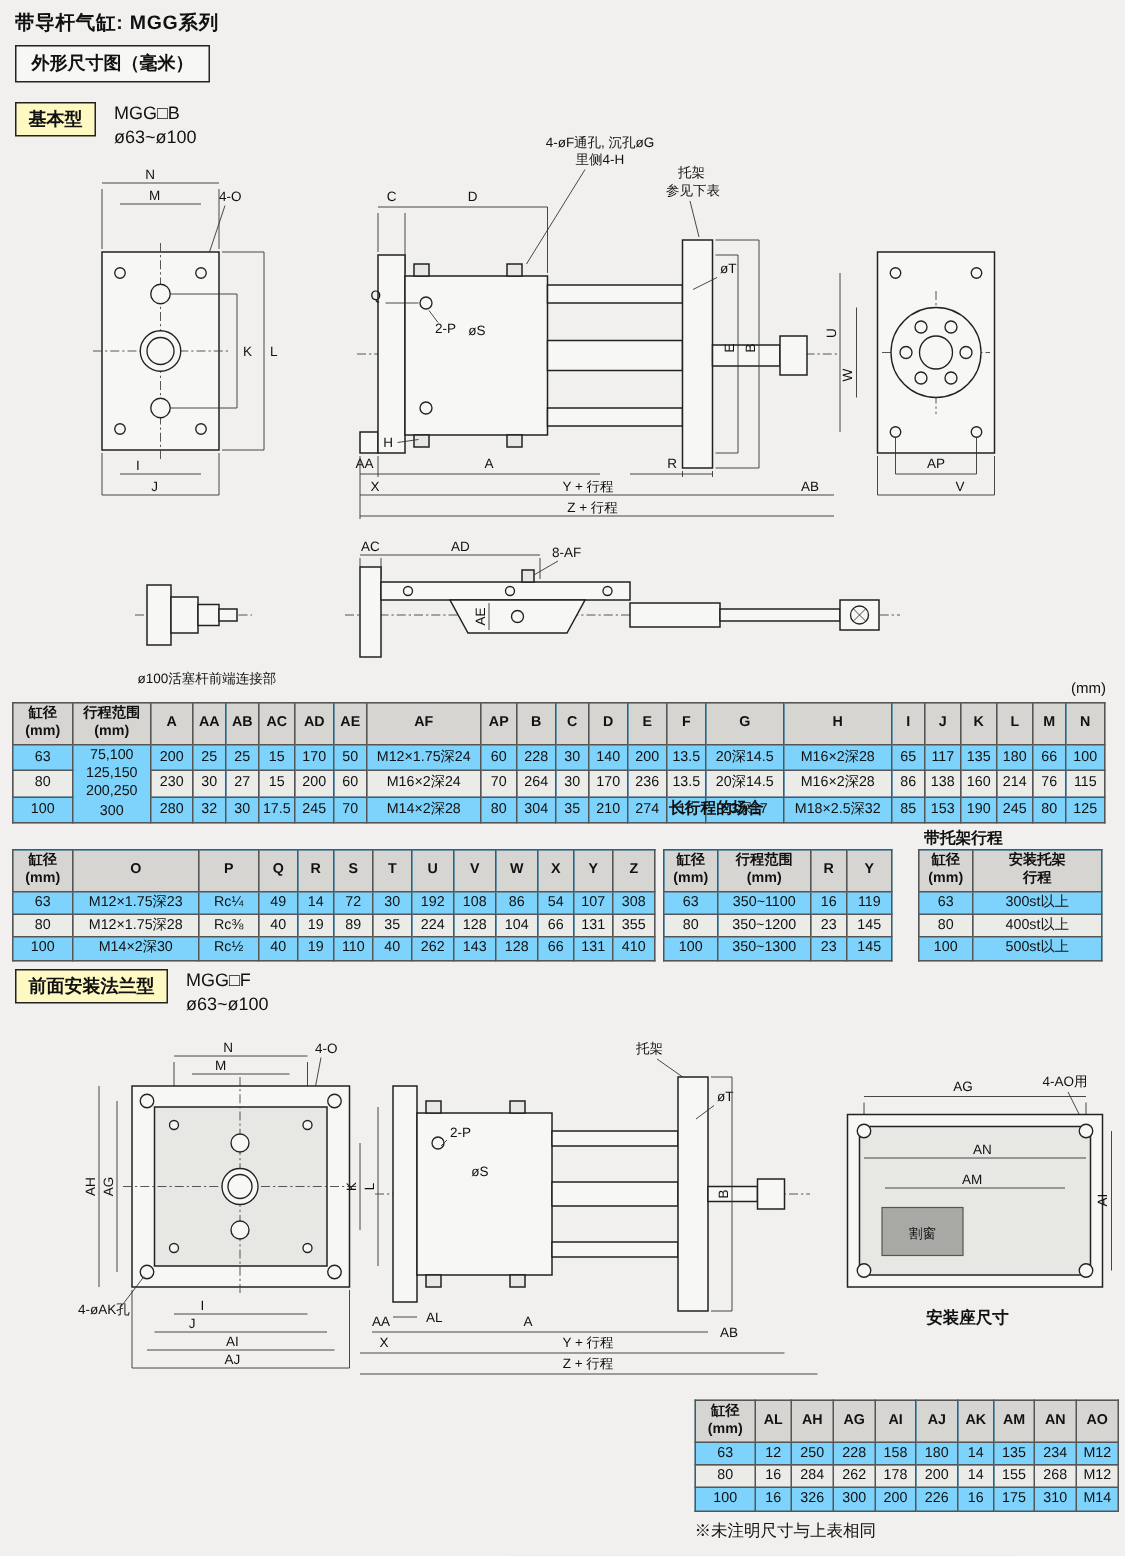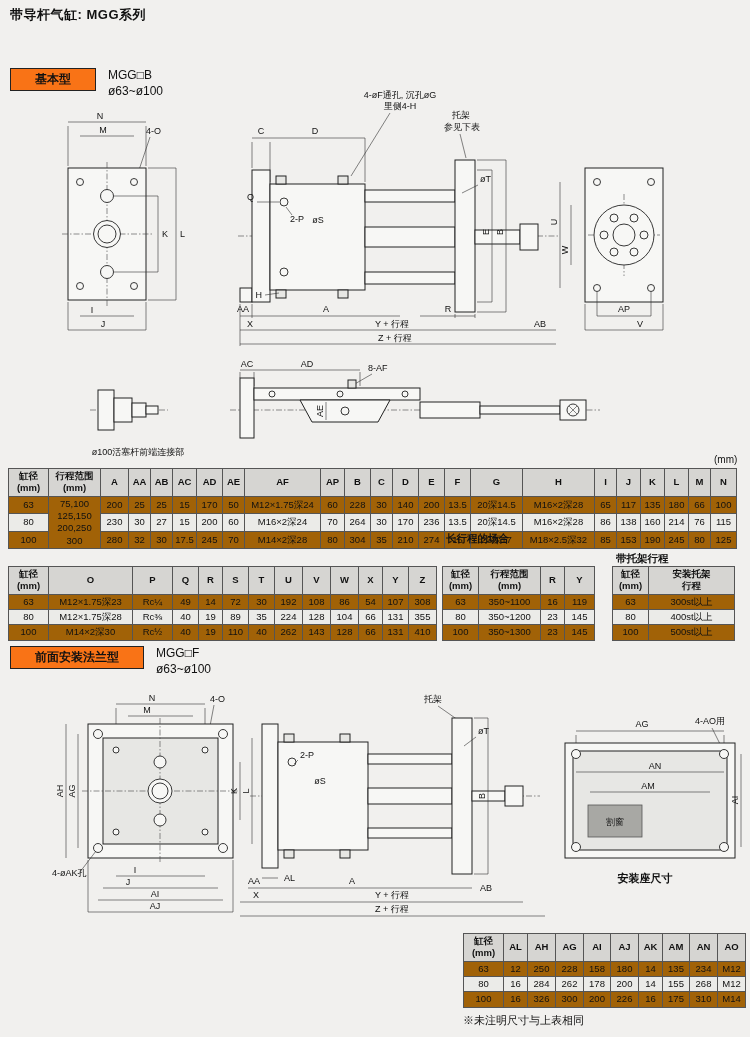--- a/index.html
+++ b/index.html
@@ -2,23 +2,23 @@
 <html><head>
 <meta charset="utf-8">
 <style>
   *{margin:0;padding:0;box-sizing:border-box}
   body{background:#dcdcdc}
   .page{position:relative;width:750px;height:1037px;background:#f1f0ee;font-family:"Liberation Sans",sans-serif;color:#111;overflow:hidden}
   .abs{position:absolute}
   .title{left:10px;top:6px;font-size:13px;font-weight:bold;letter-spacing:.5px}
   .dim-box{left:10px;top:30px;border:1.5px solid #222;padding:3px 10px;font-size:12px;font-weight:bold;background:#f7f7f5}
   .sec{display:flex;gap:12px;align-items:flex-start}
-  .tagbox{border:1.5px solid #222;padding:2px 24px;font-weight:bold;font-size:12px;background:#f97316;white-space:nowrap}
+  .tagbox{border:1.5px solid #222;padding:2px 8px;font-weight:bold;font-size:12px;background:#fef9c3;white-space:nowrap}
   .model{font-size:12px;font-weight:normal;line-height:1.3}
-  table{border-collapse:collapse;background:#a16207;font-size:9.5px;table-layout:fixed}
+  table{border-collapse:collapse;background:#7dd3fc;font-size:9.5px;table-layout:fixed}
   th,td{border:1px solid #555;text-align:center;padding:1px 1px;line-height:1.3;white-space:nowrap;overflow:hidden}
   th{background:#d6d5d2;font-weight:bold;font-size:9.5px}
   tbody tr:nth-child(2) td{background:#ebebe8}
   .sub-title{font-size:10.5px;font-weight:bold}
   .mm{font-size:10px}
   .footnote{font-size:11px}
   svg text{font-family:"Liberation Sans",sans-serif;font-size:9px;fill:#111}
   .part{fill:#f7f7f5;stroke:#222;stroke-width:1}
   .part2{fill:#e7e7e4;stroke:#222;stroke-width:1}
   .hole{fill:#f7f7f5;stroke:#222;stroke-width:.9}
@@ -27,20 +27,21 @@
   .cl{stroke:#444;stroke-width:.6;stroke-dasharray:6 2 1.5 2}
   .cap{font-size:11px;font-weight:bold}
   .gray{fill:#a8a8a4;stroke:#555;stroke-width:.8}
 </style>
 </head>
 <body>
 
 <div class="page">
 
   <div class="abs title">带导杆气缸: MGG系列</div>
+  <div class="abs dim-box">外形尺寸图（毫米）</div>
 
   <div class="abs sec" style="left:10px;top:68px">
     <span class="tagbox">基本型</span>
     <span class="model">
       <div>MGG□B</div>
       <div>ø63~ø100</div>
     </span>
   </div>
 
   <svg class="abs" style="left:0;top:90px" width="750" height="270" viewBox="0 0 750 270">

